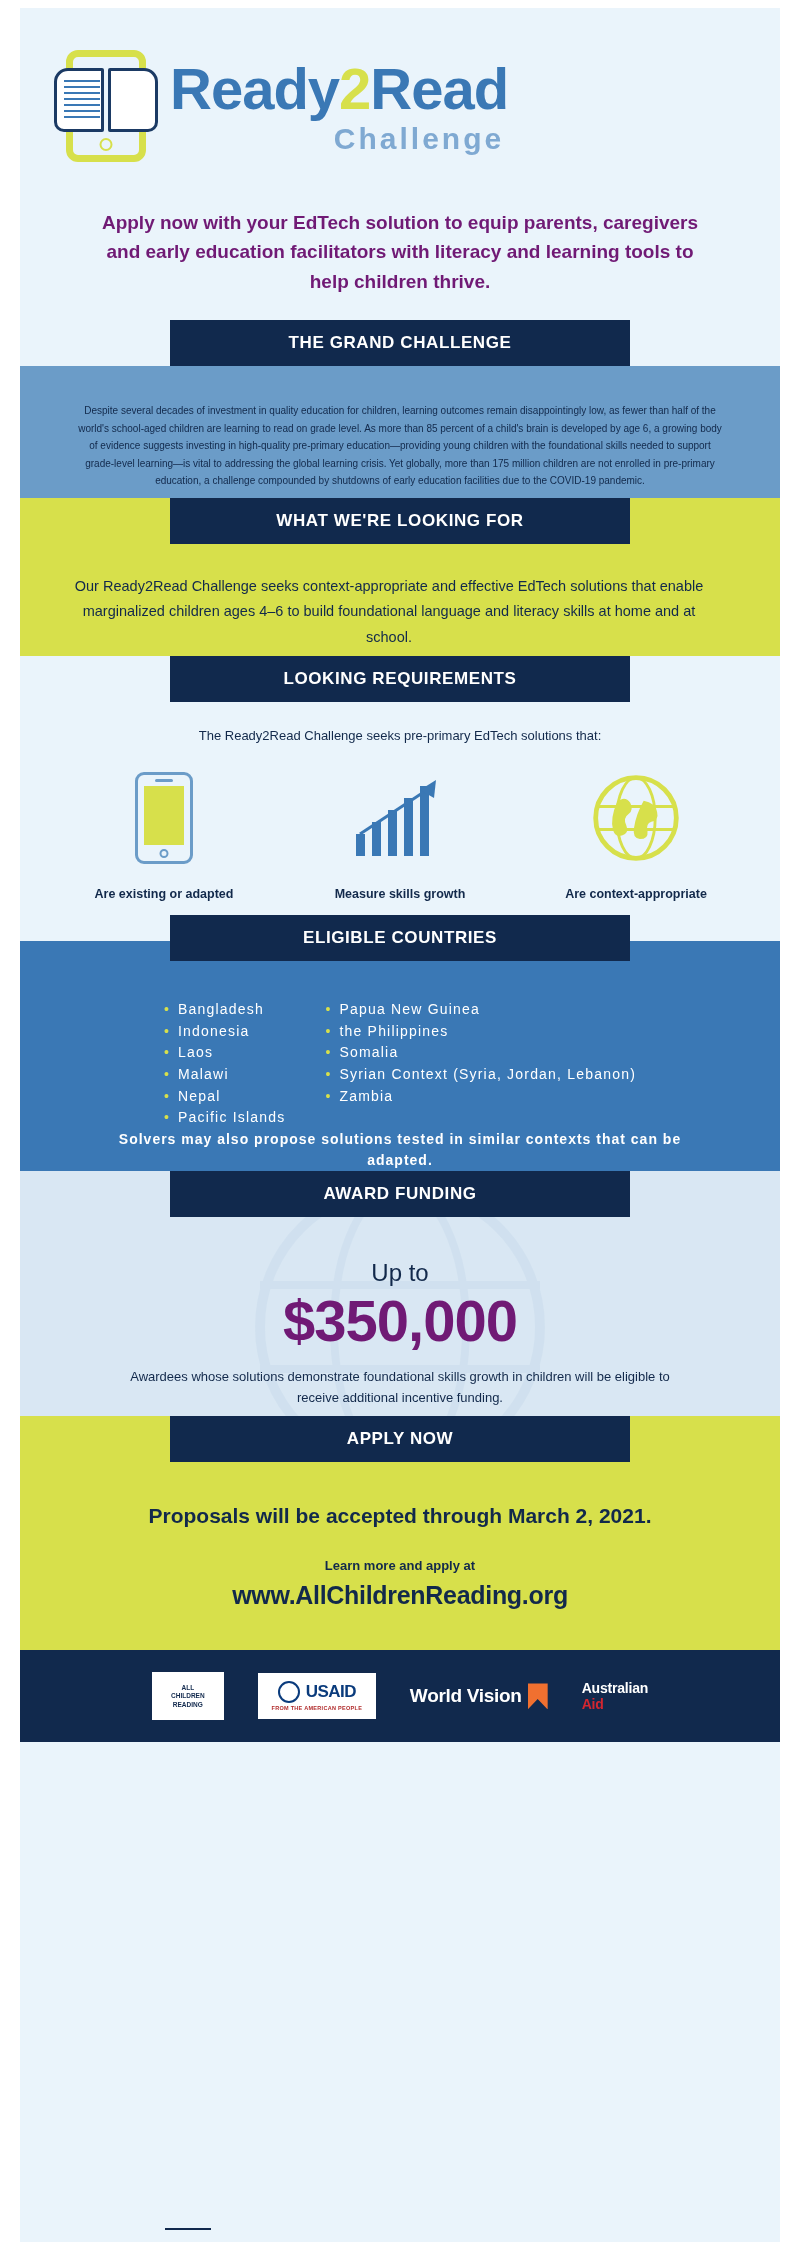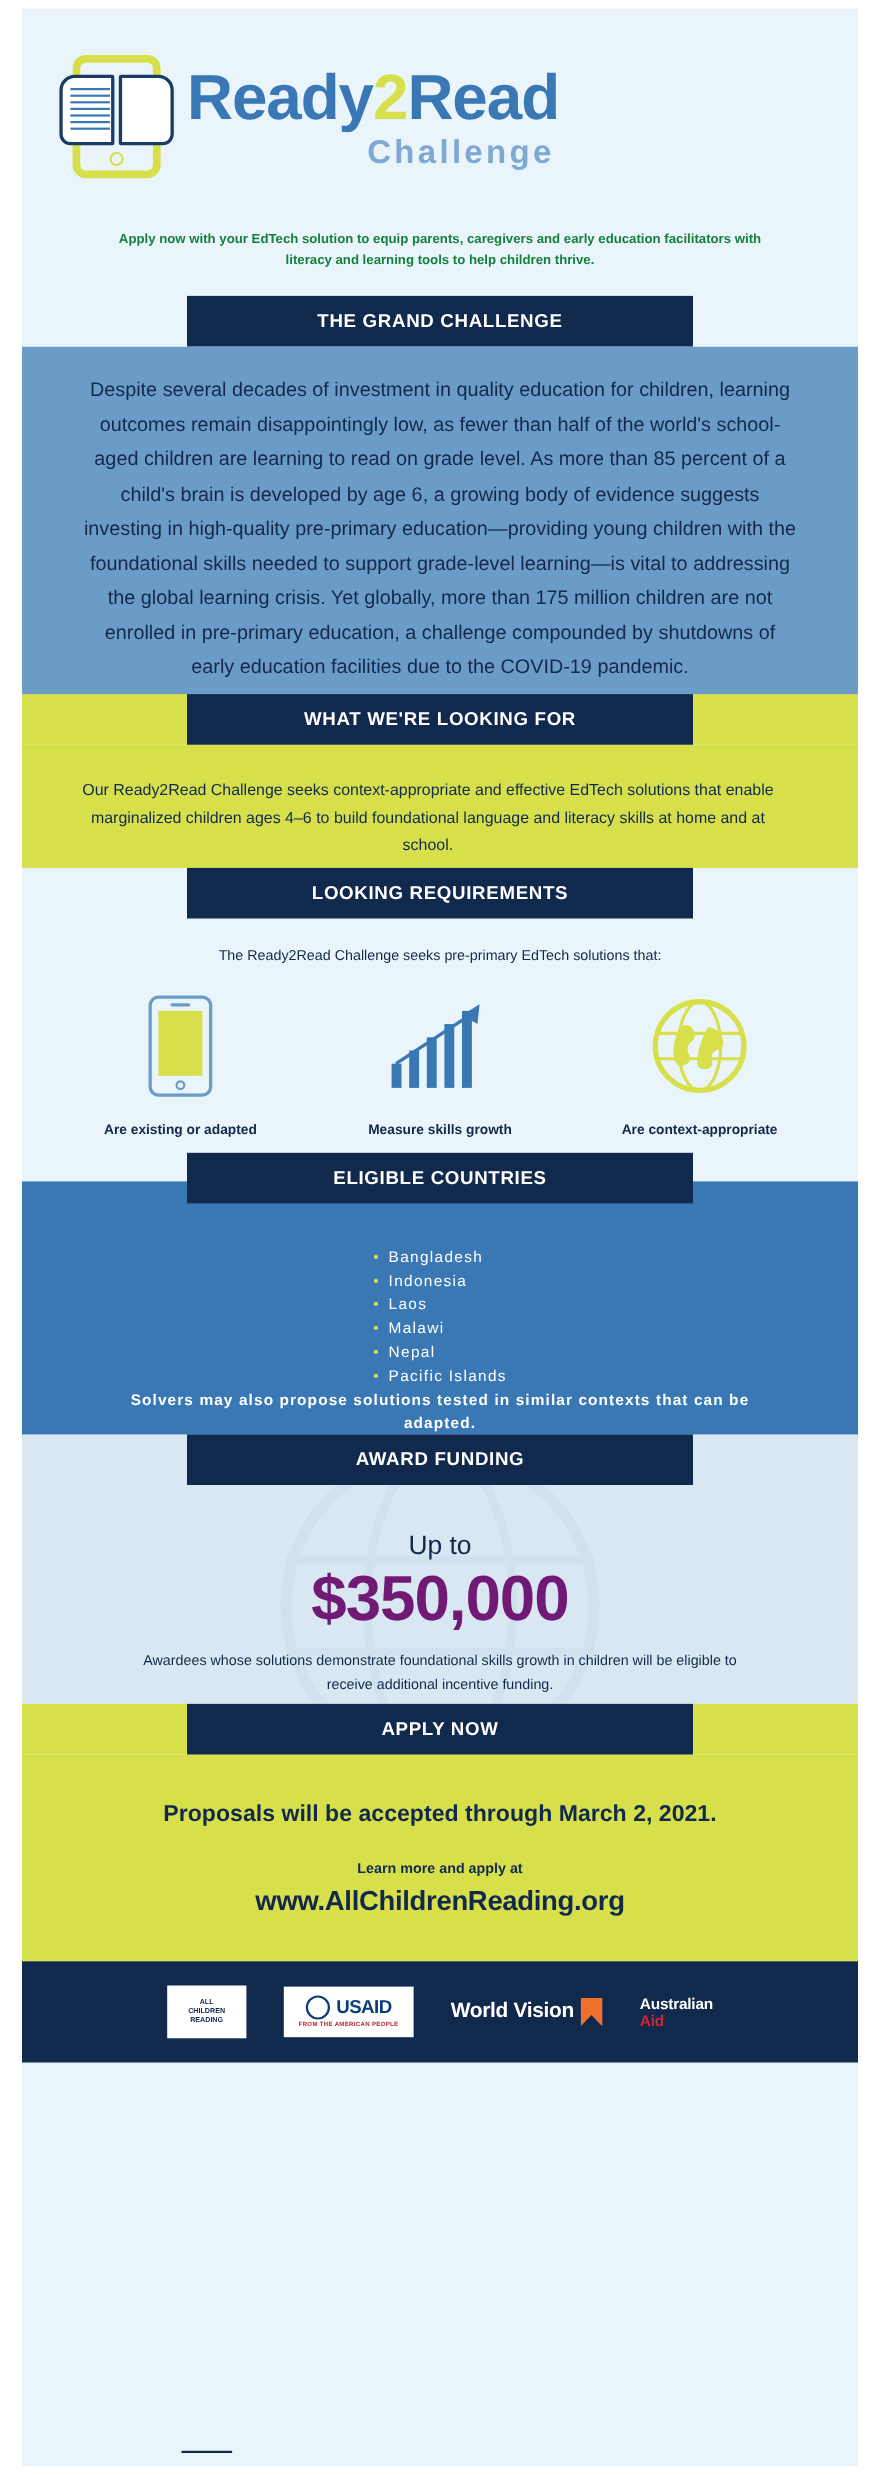--- a/index.html
+++ b/index.html
@@ -101,22 +101,22 @@
     color: #7fa9d2;
     margin-top: 4px;
     padding-right: 4px;
   }
 
   
   .intro {
     background: #eaf4fb;
     padding: 0 66px 24px 66px;
     text-align: center;
-    color: #15803d;
-    font-size: 12px;
+    color: #701a75;
+    font-size: 19px;
     font-weight: bold;
     line-height: 1.55;
   }
 
   
   .band { position: relative; }
   .band.lime { background: #d7e04b; }
   .band.lightblue { background: #eaf4fb; }
   .band.midblue { background: #3a78b5; }
   .band.pale { background: #d9e7f3; }
@@ -137,23 +137,23 @@
     padding: 13px 16px;
     min-width: 460px;
   }
   .banner-overlap { margin-top: -26px; }
 
   
   .body-blue {
     background: #6b9cc8;
     color: #12294b;
     text-align: center;
-    font-size: 18px;
+    font-size: 10px;
     line-height: 1.75;
-    padding: 24px 56px 34px 56px;
+    padding: 36px 56px 34px 56px;
   }
   .body-lime {
     background: #d7e04b;
     color: #12294b;
     text-align: center;
     font-size: 14.5px;
     line-height: 1.75;
     padding: 30px 60px 32px 38px;
   }
   .body-light {
@@ -456,20 +456,27 @@
       <div class="countries-band">
         <div class="countries-cols">
           <ul>
             <li>Bangladesh</li>
             <li>Indonesia</li>
             <li>Laos</li>
             <li>Malawi</li>
             <li>Nepal</li>
             <li>Pacific Islands</li>
           </ul>
+          <ul>
+            <li>Papua New Guinea</li>
+            <li>the Philippines</li>
+            <li>Somalia</li>
+            <li>Syrian Context (Syria, Jordan, Lebanon)</li>
+            <li>Zambia</li>
+          </ul>
         </div>
         <div class="countries-note">Solvers may also propose solutions tested in similar contexts that can be adapted.</div>
       </div>
     </div>
 
     <div class="band pale">
       <div class="banner-wrap banner-overlap">
         <div class="banner">AWARD FUNDING</div>
       </div>
     </div>

